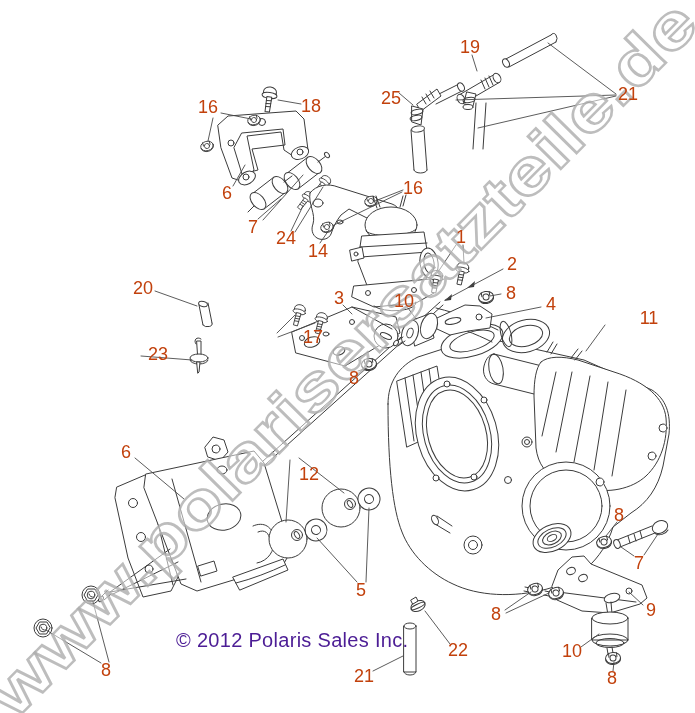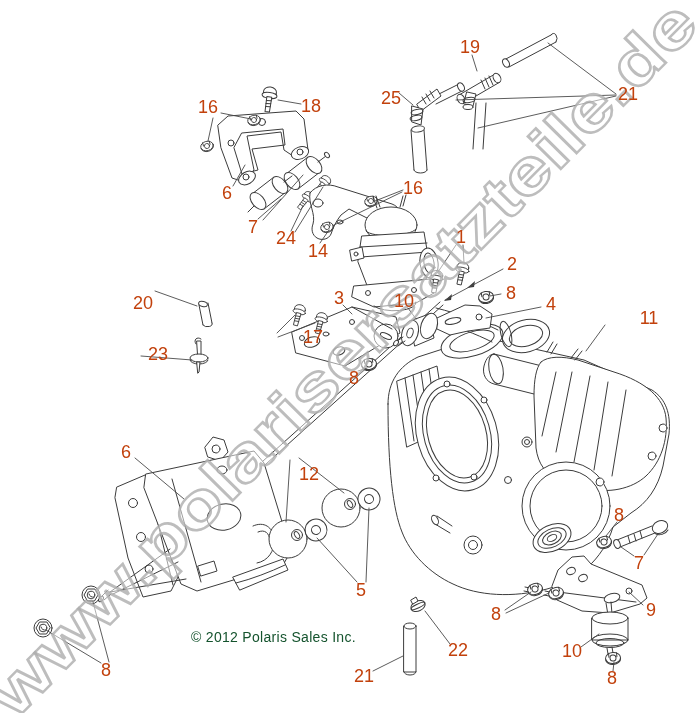--- a/index.html
+++ b/index.html
@@ -9,21 +9,21 @@
   #art path,#art ellipse,#art circle,#art line,#art polygon,#art polyline{
       stroke:#3c3c3c;stroke-width:1;fill:none;stroke-linecap:round;stroke-linejoin:round;}
   #art .f{fill:#ffffff;}
   #art .fill-dark{fill:#3c3c3c;stroke:none;}
   #leader-layer line{stroke:#4a4a4a;stroke-width:0.9;}
   .wm-text{font-family:"Liberation Sans",sans-serif;font-weight:bold;font-size:64px;
       fill:#ffffff;fill-opacity:0.5;stroke:#acacac;stroke-opacity:0.8;stroke-width:2.4px;}
   #wm{pointer-events:none;}
   .callout{position:absolute;transform:translate(-50%,-50%);
       font-size:18px;color:#c2410c;white-space:nowrap;}
-  .copyright{position:absolute;left:191px;top:629px;font-size:14px;color:#14532d;
+  .copyright{position:absolute;left:176px;top:629px;font-size:20px;color:#4c1d95;
       letter-spacing:0.3px;}
 </style>
 </head>
 <body>
 
 <div class="stage">
 
   <svg id="art" width="695" height="713" viewBox="0 0 695 713">
     <defs>
       <g id="fnut">
@@ -435,21 +435,21 @@
       <span class="callout" style="left: 318px; top: 251px;">14</span>
       <span class="callout" style="left: 470px; top: 47px;">19</span>
       <span class="callout" style="left: 391px; top: 98px;">25</span>
       <span class="callout" style="left: 628px; top: 94px;">21</span>
       <span class="callout" style="left: 413px; top: 188px;">16</span>
       <span class="callout" style="left: 461px; top: 237px;">1</span>
       <span class="callout" style="left: 512px; top: 264px;">2</span>
       <span class="callout" style="left: 511px; top: 293px;">8</span>
       <span class="callout" style="left: 551px; top: 304px;">4</span>
       <span class="callout" style="left: 613px; top: 318px; margin-left: 36px;">11</span>
-      <span class="callout" style="left: 143px; top: 288px; margin-top: 15px;">20</span>
+      <span class="callout" style="left: 143px; top: 288px;">20</span>
       <span class="callout" style="left: 339px; top: 298px;">3</span>
       <span class="callout" style="left: 404px; top: 301px;">10</span>
       <span class="callout" style="left: 265px; top: 337px; margin-left: 48px;">17</span>
       <span class="callout" style="left: 128px; top: 354px; margin-left: 30px;">23</span>
       <span class="callout" style="left: 354px; top: 378px;">8</span>
       <span class="callout" style="left: 126px; top: 452px;">6</span>
       <span class="callout" style="left: 293px; top: 474px; margin-left: 16px;">12</span>
       <span class="callout" style="left: 619px; top: 515px;">8</span>
       <span class="callout" style="left: 639px; top: 563px;">7</span>
       <span class="callout" style="left: 361px; top: 590px;">5</span>

